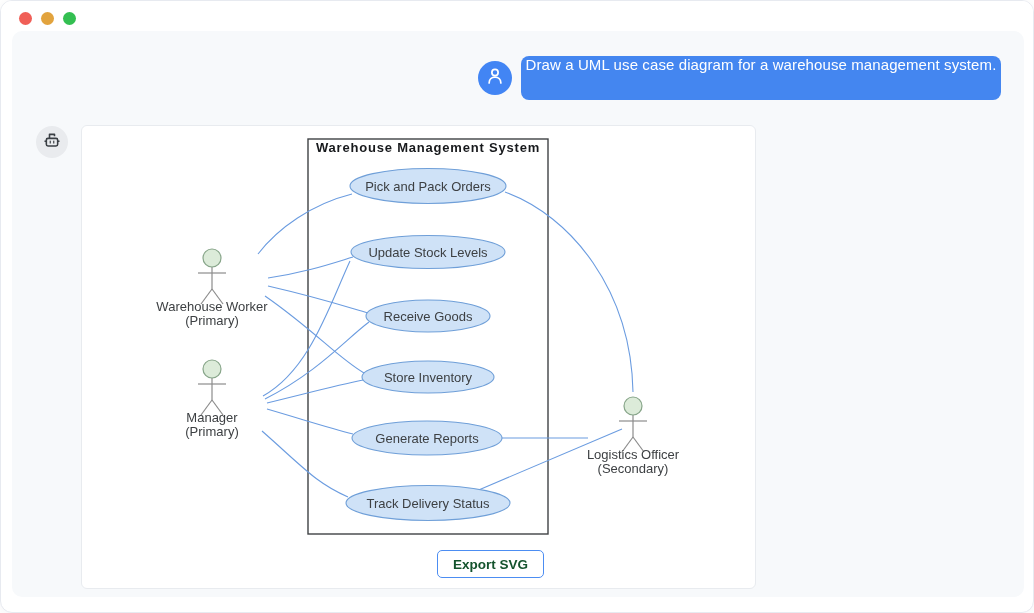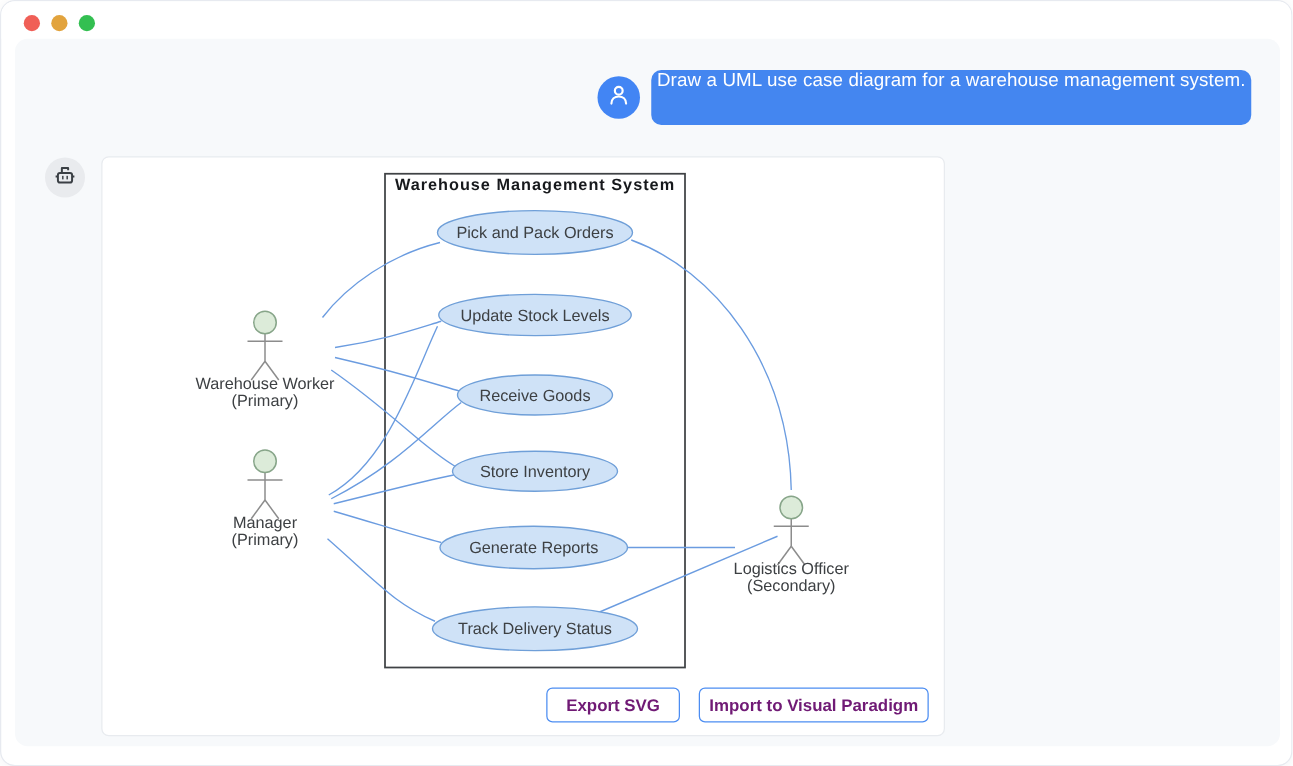--- a/index.html
+++ b/index.html
@@ -32,21 +32,21 @@
     position:absolute;left:35px;top:125px;width:32px;height:32px;border-radius:50%;
     background:#e9ebee;display:flex;align-items:center;justify-content:center;
   }
   .card{
     position:absolute;left:80px;top:124px;width:675px;height:464px;
     background:#fff;border:1px solid #e8ebef;border-radius:6px;
   }
   #uml-svg{position:absolute;left:0;top:0;}
   .diagram-btn{
     position:absolute;top:424px;height:28px;background:#fff;
-    border:1px solid #4c8df2;border-radius:5px;color:#701a75;
+    border:1px solid #4c8df2;border-radius:5px;color:#14532d;
     font-family:"Liberation Sans",sans-serif;font-size:13.5px;font-weight:600;
     display:flex;align-items:center;justify-content:center;cursor:pointer;
   }
   .btn-export{left:355px;width:107px;}
   .btn-import{left:477px;width:184px;}
   svg text{font-family:"Liberation Sans",sans-serif;}
 </style>
 </head>
 <body>
 
@@ -148,16 +148,15 @@
           <line x1="537" y1="295" x2="565" y2="295" stroke="#8c8c8c" stroke-width="1.2"></line>
           <line x1="551" y1="311" x2="540" y2="326" stroke="#8c8c8c" stroke-width="1.2"></line>
           <line x1="551" y1="311" x2="562" y2="326" stroke="#8c8c8c" stroke-width="1.2"></line>
           <circle cx="551" cy="280" r="9" fill="#dcebd9" stroke="#87a589" stroke-width="1.2"></circle>
           <text x="551" y="333" text-anchor="middle" font-size="13" fill="#3d4043">Logistics Officer</text>
           <text x="551" y="347" text-anchor="middle" font-size="13" fill="#3d4043">(Secondary)</text>
         </g>
         <text x="346" y="26" text-anchor="middle" font-size="13" font-weight="bold" letter-spacing="0.8" fill="#17191c">Warehouse Management System</text>
       </svg>
     <button class="diagram-btn btn-export">Export SVG</button>
-    <button class="diagram-btn btn-import">Import to Visual Paradigm</button>
   </div>
 
 </div>
 
 </body></html>

